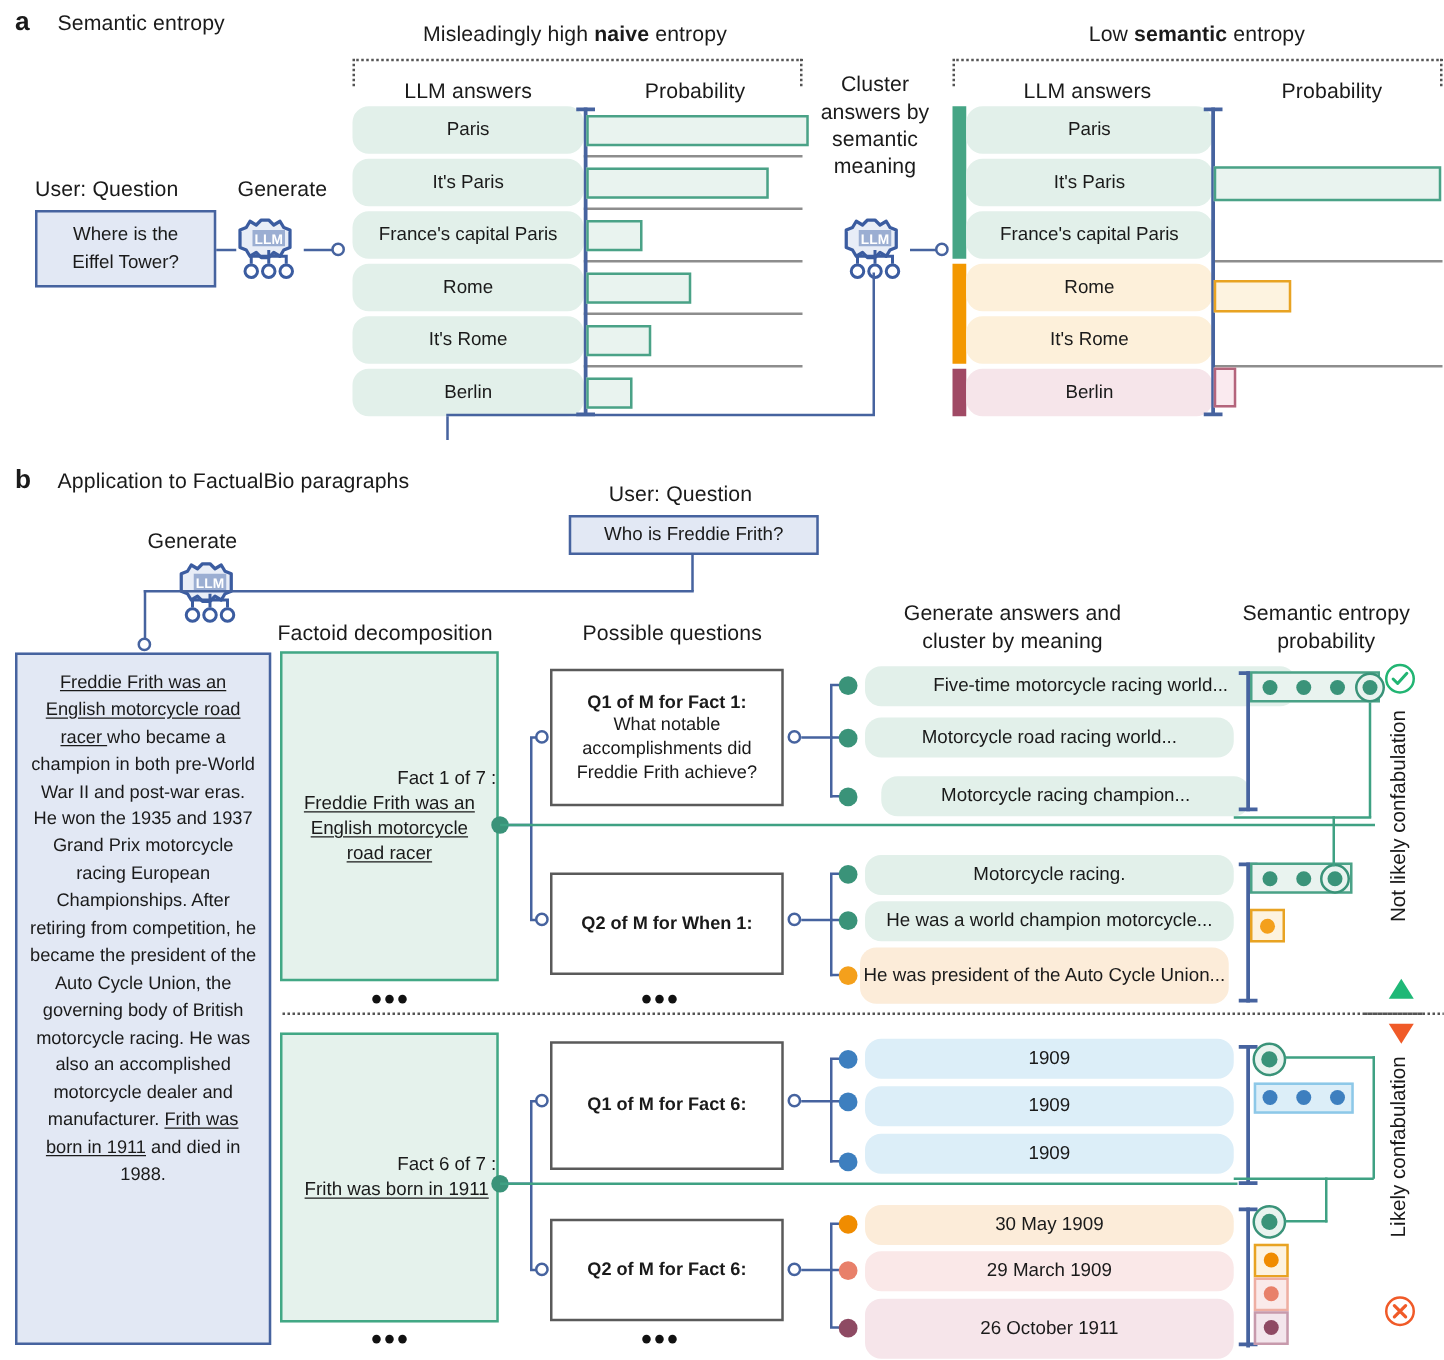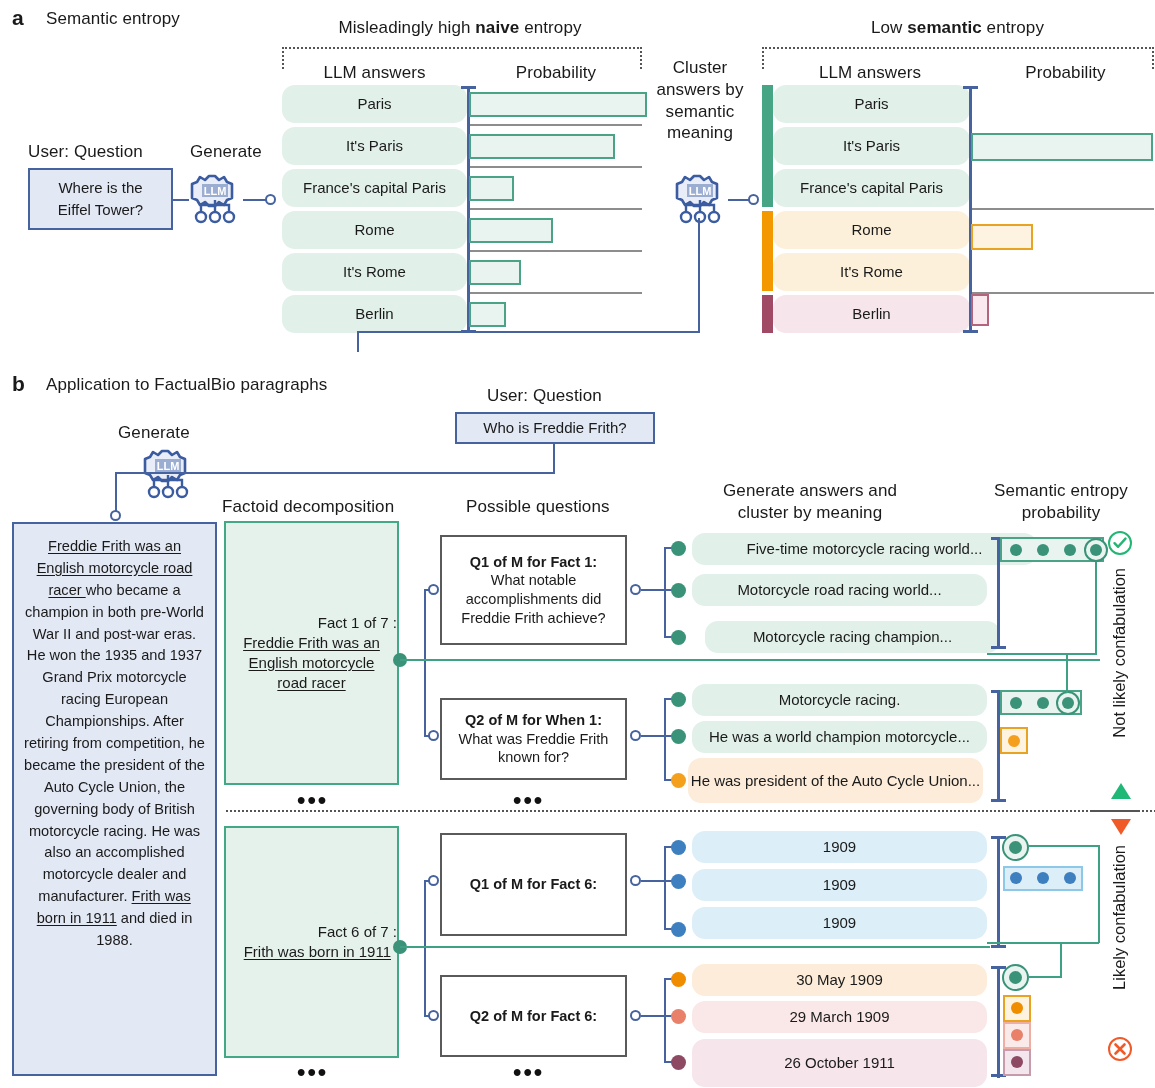--- a/index.html
+++ b/index.html
@@ -253,21 +253,20 @@
 
 <div class="pdot" style="left:393px;top:653px;width:14px;height:14px;background:#3a9379;"></div>
 <div class="pdot" style="left:393px;top:940px;width:14px;height:14px;background:#3a9379;"></div>
 
 <div class="qbox" style="left:440px;top:535px;width:187px;height:110px;">
   <b>Q1 of M for Fact 1:</b>
   <div style="padding:0 8px;">What notable accomplishments did Freddie Frith achieve?</div>
 </div>
 <div class="qbox" style="left:440px;top:698px;width:187px;height:82px;">
   <b>Q2 of M for When 1:</b>
-  <div style="padding:0 8px;">What was Freddie Frith known for?</div>
 </div>
 <div class="ell" style="left:513px;top:786px;">•••</div>
 
 <div class="qbox" style="left:440px;top:833px;width:187px;height:103px;">
   <b>Q1 of M for Fact 6:</b>
 </div>
 <div class="qbox" style="left:440px;top:975px;width:187px;height:82px;">
   <b>Q2 of M for Fact 6:</b>
 </div>
 <div class="ell" style="left:513px;top:1058px;">•••</div>

